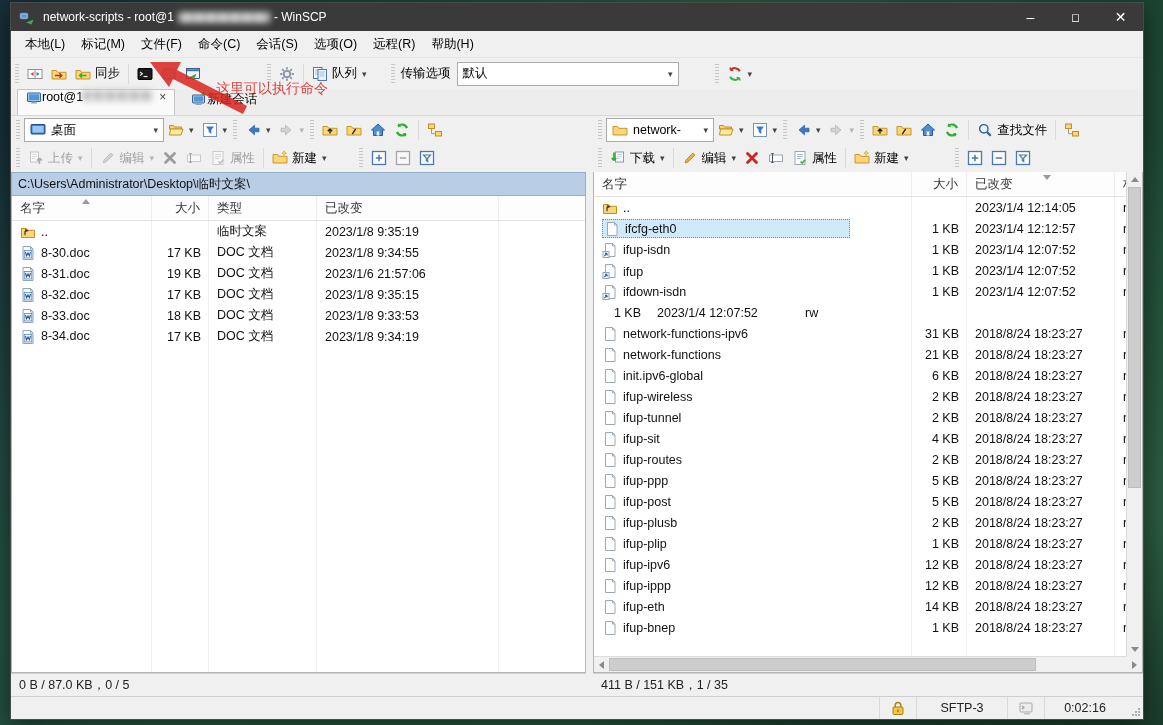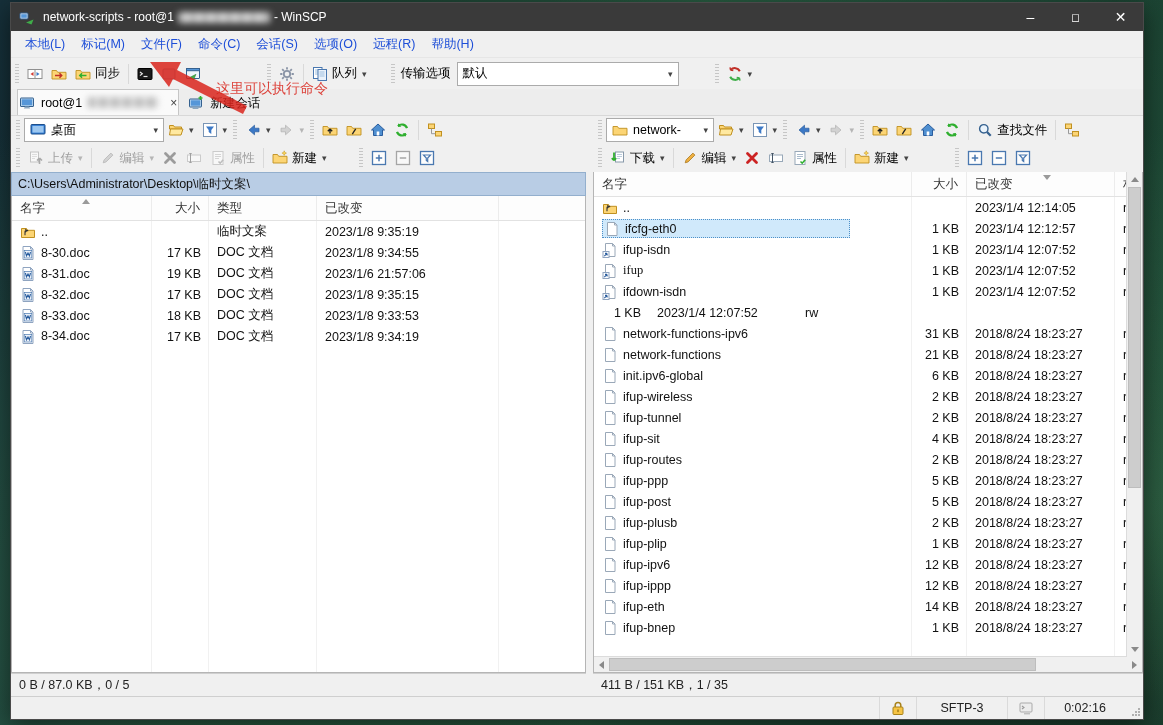--- a/index.html
+++ b/index.html
@@ -15,35 +15,35 @@
   .window{position:absolute;left:10px;top:2px;width:1132px;height:716px;background:#f0f0f0;
     border:1px solid #4a4a4a;box-shadow:0 6px 24px rgba(0,0,0,.55);display:flex;flex-direction:column;}
   
   .titlebar{height:28px;background:#3a3a3a;display:flex;align-items:center;color:#fff;font-size:12px;flex:0 0 auto;}
   .titlebar .appicon{margin:0 8px 0 8px;display:flex;}
   .title-text{display:flex;align-items:center;gap:4px;white-space:nowrap;}
   .blurbox{display:inline-block;height:11px;background:repeating-linear-gradient(90deg,#b9b9b9 0 6px,#d7d7d7 6px 12px);filter:blur(3px);border-radius:2px;}
   .wctl{margin-left:auto;display:flex;height:100%;}
   .wbtn{width:45px;height:100%;display:flex;align-items:center;justify-content:center;font-size:14px;color:#fff;}
   
-  .menubar{height:26px;display:flex;align-items:center;padding:0 6px;font-size:12.5px;color:#1d4ed8;flex:0 0 auto;border-bottom:1px solid #e6e6e6;}
+  .menubar{height:26px;display:flex;align-items:center;padding:0 6px;font-size:12.5px;color:#000000;flex:0 0 auto;border-bottom:1px solid #e6e6e6;}
   .menuitem{padding:4px 8px;border-radius:2px;}
   
   .toolbar{height:31px;display:flex;align-items:center;font-size:12.5px;padding:0 2px;flex:0 0 auto;position:relative;}
   .grip{width:4px;height:20px;background:repeating-linear-gradient(180deg,#c6c6c6 0 1px,transparent 1px 3px);margin:0 4px 0 2px;flex:0 0 auto;}
   .tsep{width:1px;height:20px;background:#d9d9d9;margin:0 4px;flex:0 0 auto;}
   .tbtn{height:24px;display:flex;align-items:center;gap:4px;padding:0 4px;border-radius:2px;flex:0 0 auto;white-space:nowrap;}
   .drop{font-size:9px;color:#444;margin-left:1px;}
   .combo{height:22px;background:#fff;border:1px solid #ababab;display:flex;align-items:center;gap:5px;padding:0 5px;font-size:12.5px;flex:0 0 auto;}
   .combo .drop{margin-left:auto;}
   .disabled{color:#9f9f9f;}
   .disabled svg{filter:grayscale(1) opacity(.5);}
   
   .tabbar{height:26px;display:flex;align-items:flex-end;padding-left:6px;background:#ededed;flex:0 0 auto;border-bottom:1px solid #d8d8d8;}
-  .tab{display:flex;align-items:center;gap:6px;font-size:12.5px;padding:0 1px;height:24px;white-space:nowrap;}
+  .tab{display:flex;align-items:flex-start;font-size:12.5px;padding:0 8px;height:24px;white-space:nowrap;}
   .tab.active{background:#fafafa;border:1px solid #c6c6c6;border-bottom:none;height:25px;}
   .tab .x{color:#444;font-size:12px;margin-left:6px;}
   
   .main{flex:1;display:flex;min-height:0;}
   .panel{display:flex;flex-direction:column;min-width:0;}
   .panel.left{width:575px;flex:0 0 auto;}
   .splitter{width:7px;flex:0 0 auto;}
   .panel.right{flex:1;}
   .ptoolbar{height:28px;display:flex;align-items:center;font-size:12.5px;padding:0 3px;flex:0 0 auto;}
   .pathbar{height:22px;background:#b9cde5;border:1px solid #93afcd;display:flex;align-items:center;padding:0 6px;font-size:12.5px;color:#111;flex:0 0 auto;}
@@ -816,21 +816,21 @@
                   </i>
                   <span>ifup-isdn</span>
                 </span>
               </span>
               <span class="fc r" style="width: 55px;">1 KB</span>
               <span class="fc" style="width: 148px;">2023/1/4 12:07:52</span>
               <span class="fc" style="width: auto; flex: 1 1 0%;">rw</span>
             </div>
             <div class="frow">
               <span class="fc" style="width: 318px;">
-                <span style="display: flex; align-items: flex-start; font-family: Liberation Serif, serif;">
+                <span style="display: flex; align-items: flex-end;">
                   <i class="ic" style="display: inline-flex;">
                     <svg width="16" height="16" viewBox="0 0 16 16">
                       <path d="M3.5 1.5h7L13 4v10.5H3.5z" fill="#fff" stroke="#9aa8b8"></path>
                       <path d="M10.5 1.5V4H13" fill="none" stroke="#9aa8b8"></path>
                       <rect x="1" y="9.5" width="6" height="6" fill="#fff" stroke="#8fa4c0"></rect>
                       <path d="M2.3 14.2l2.8-2.8M5.1 11.4H3M5.1 11.4v2.1" fill="none" stroke="#2a5d9e" stroke-width="1.1"></path>
                     </svg>
                   </i>
                   <span>ifup</span>
                 </span>

